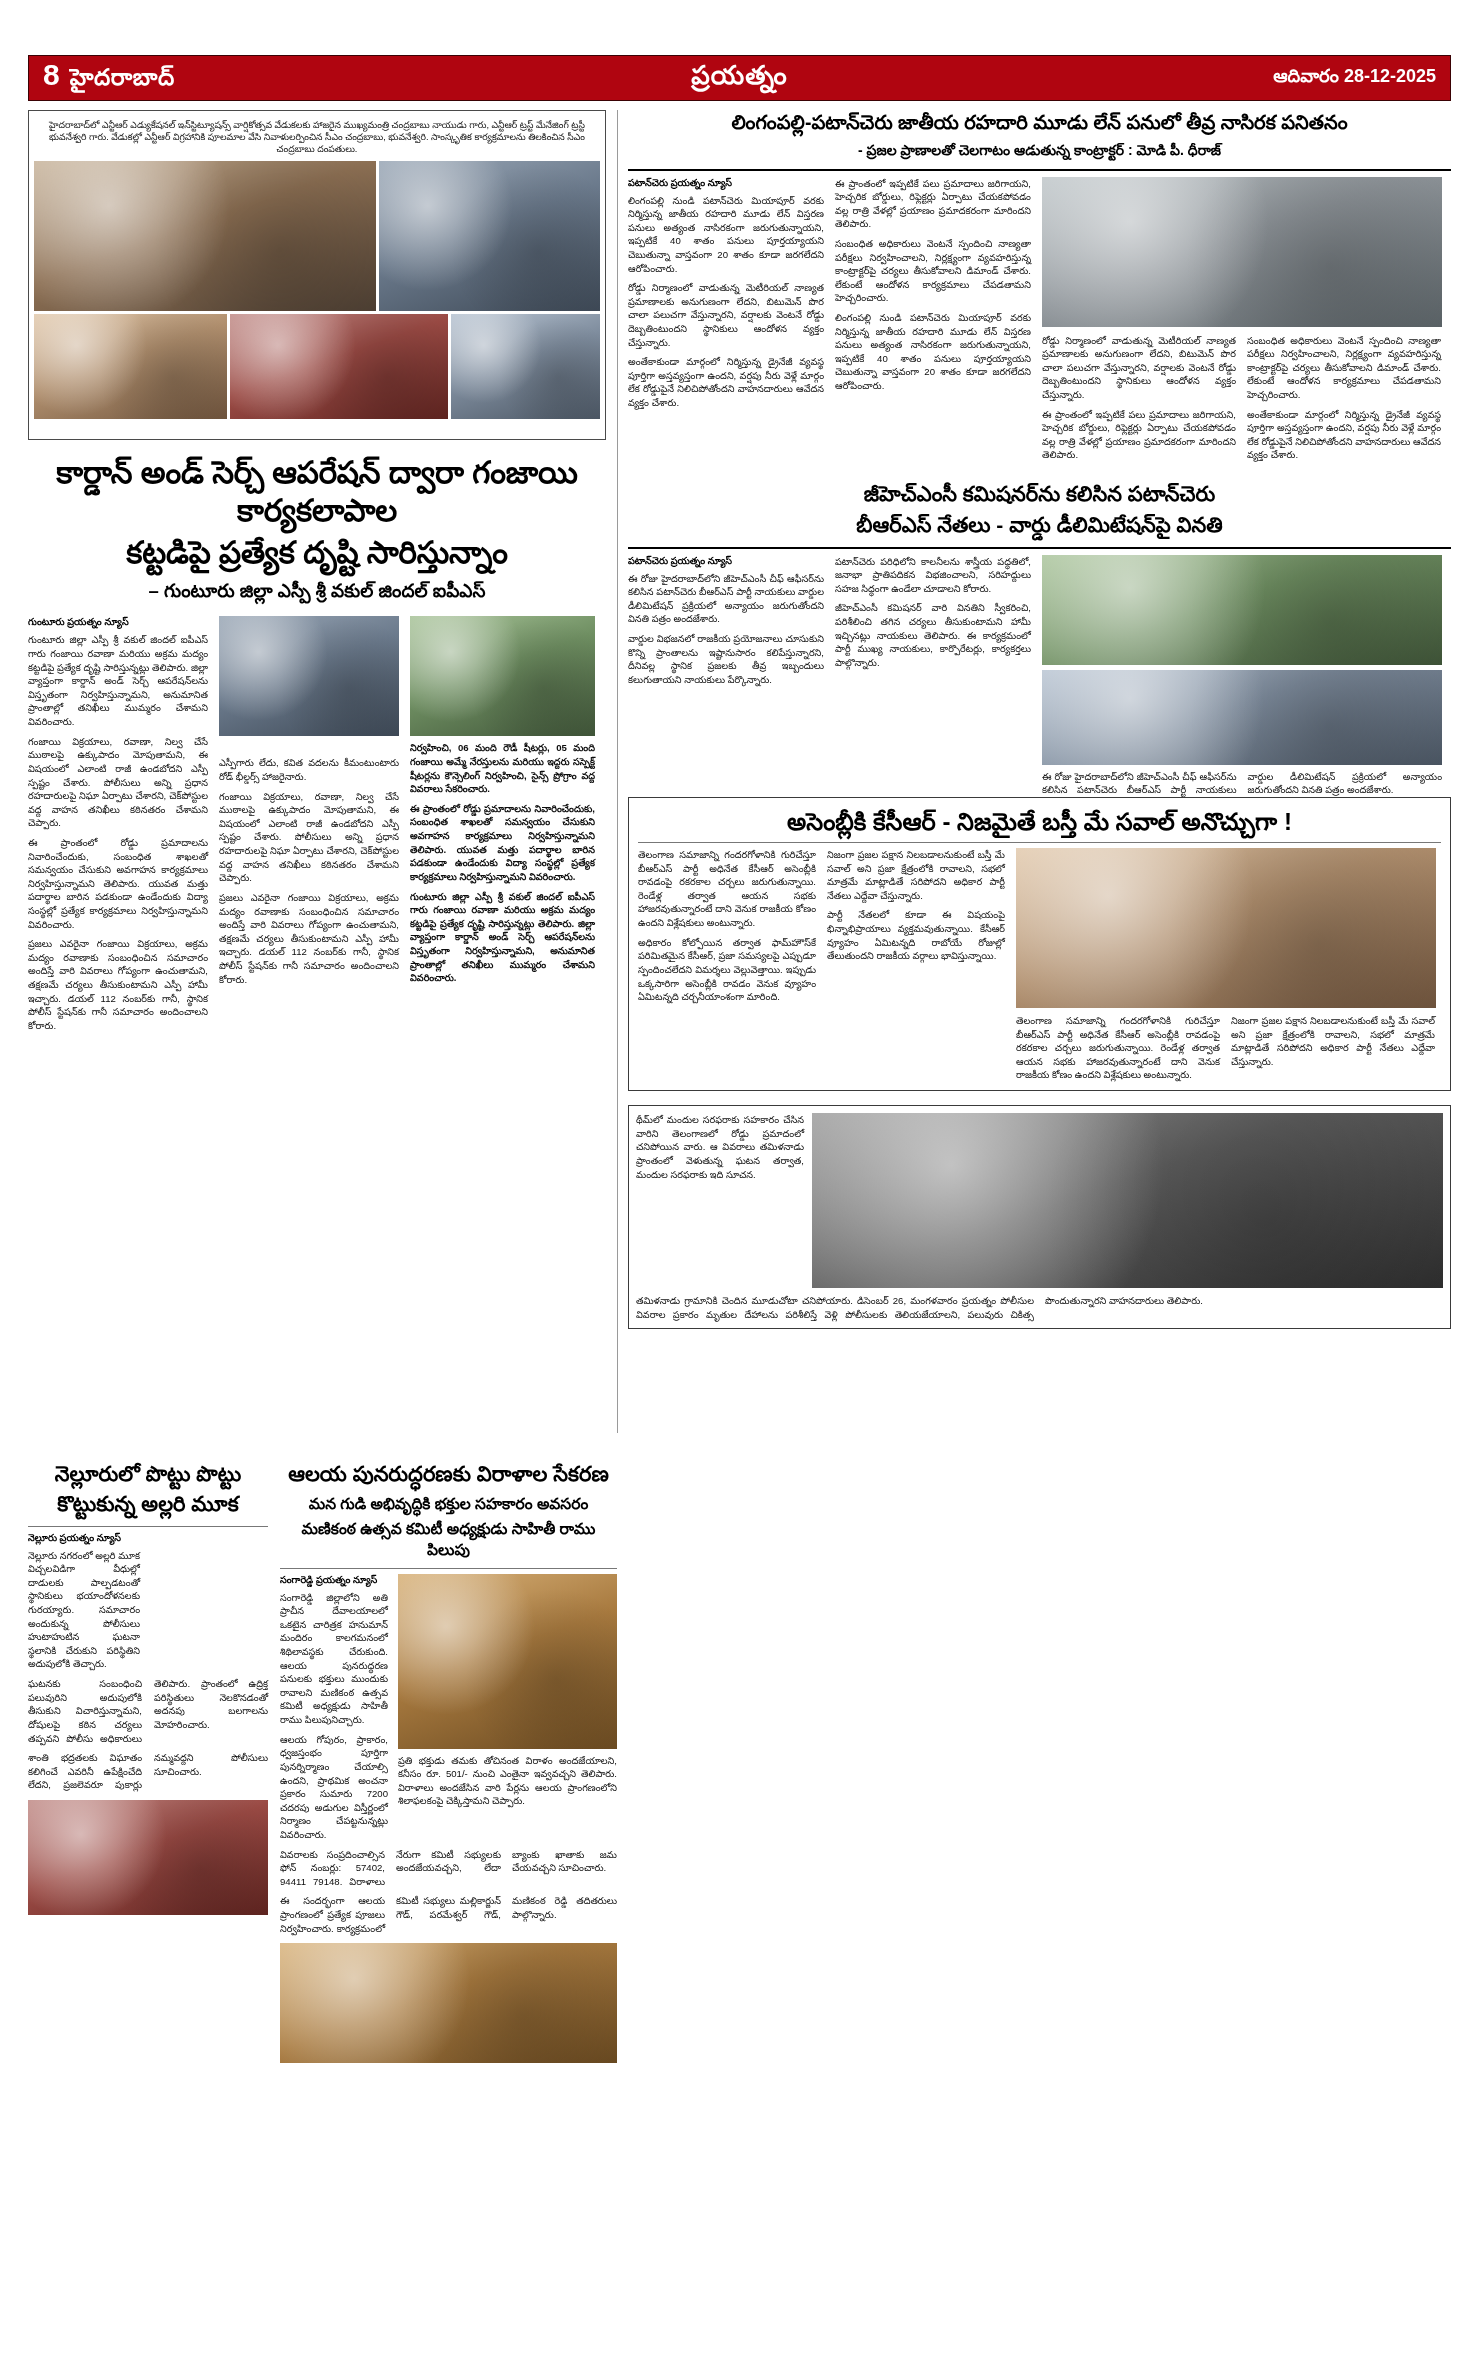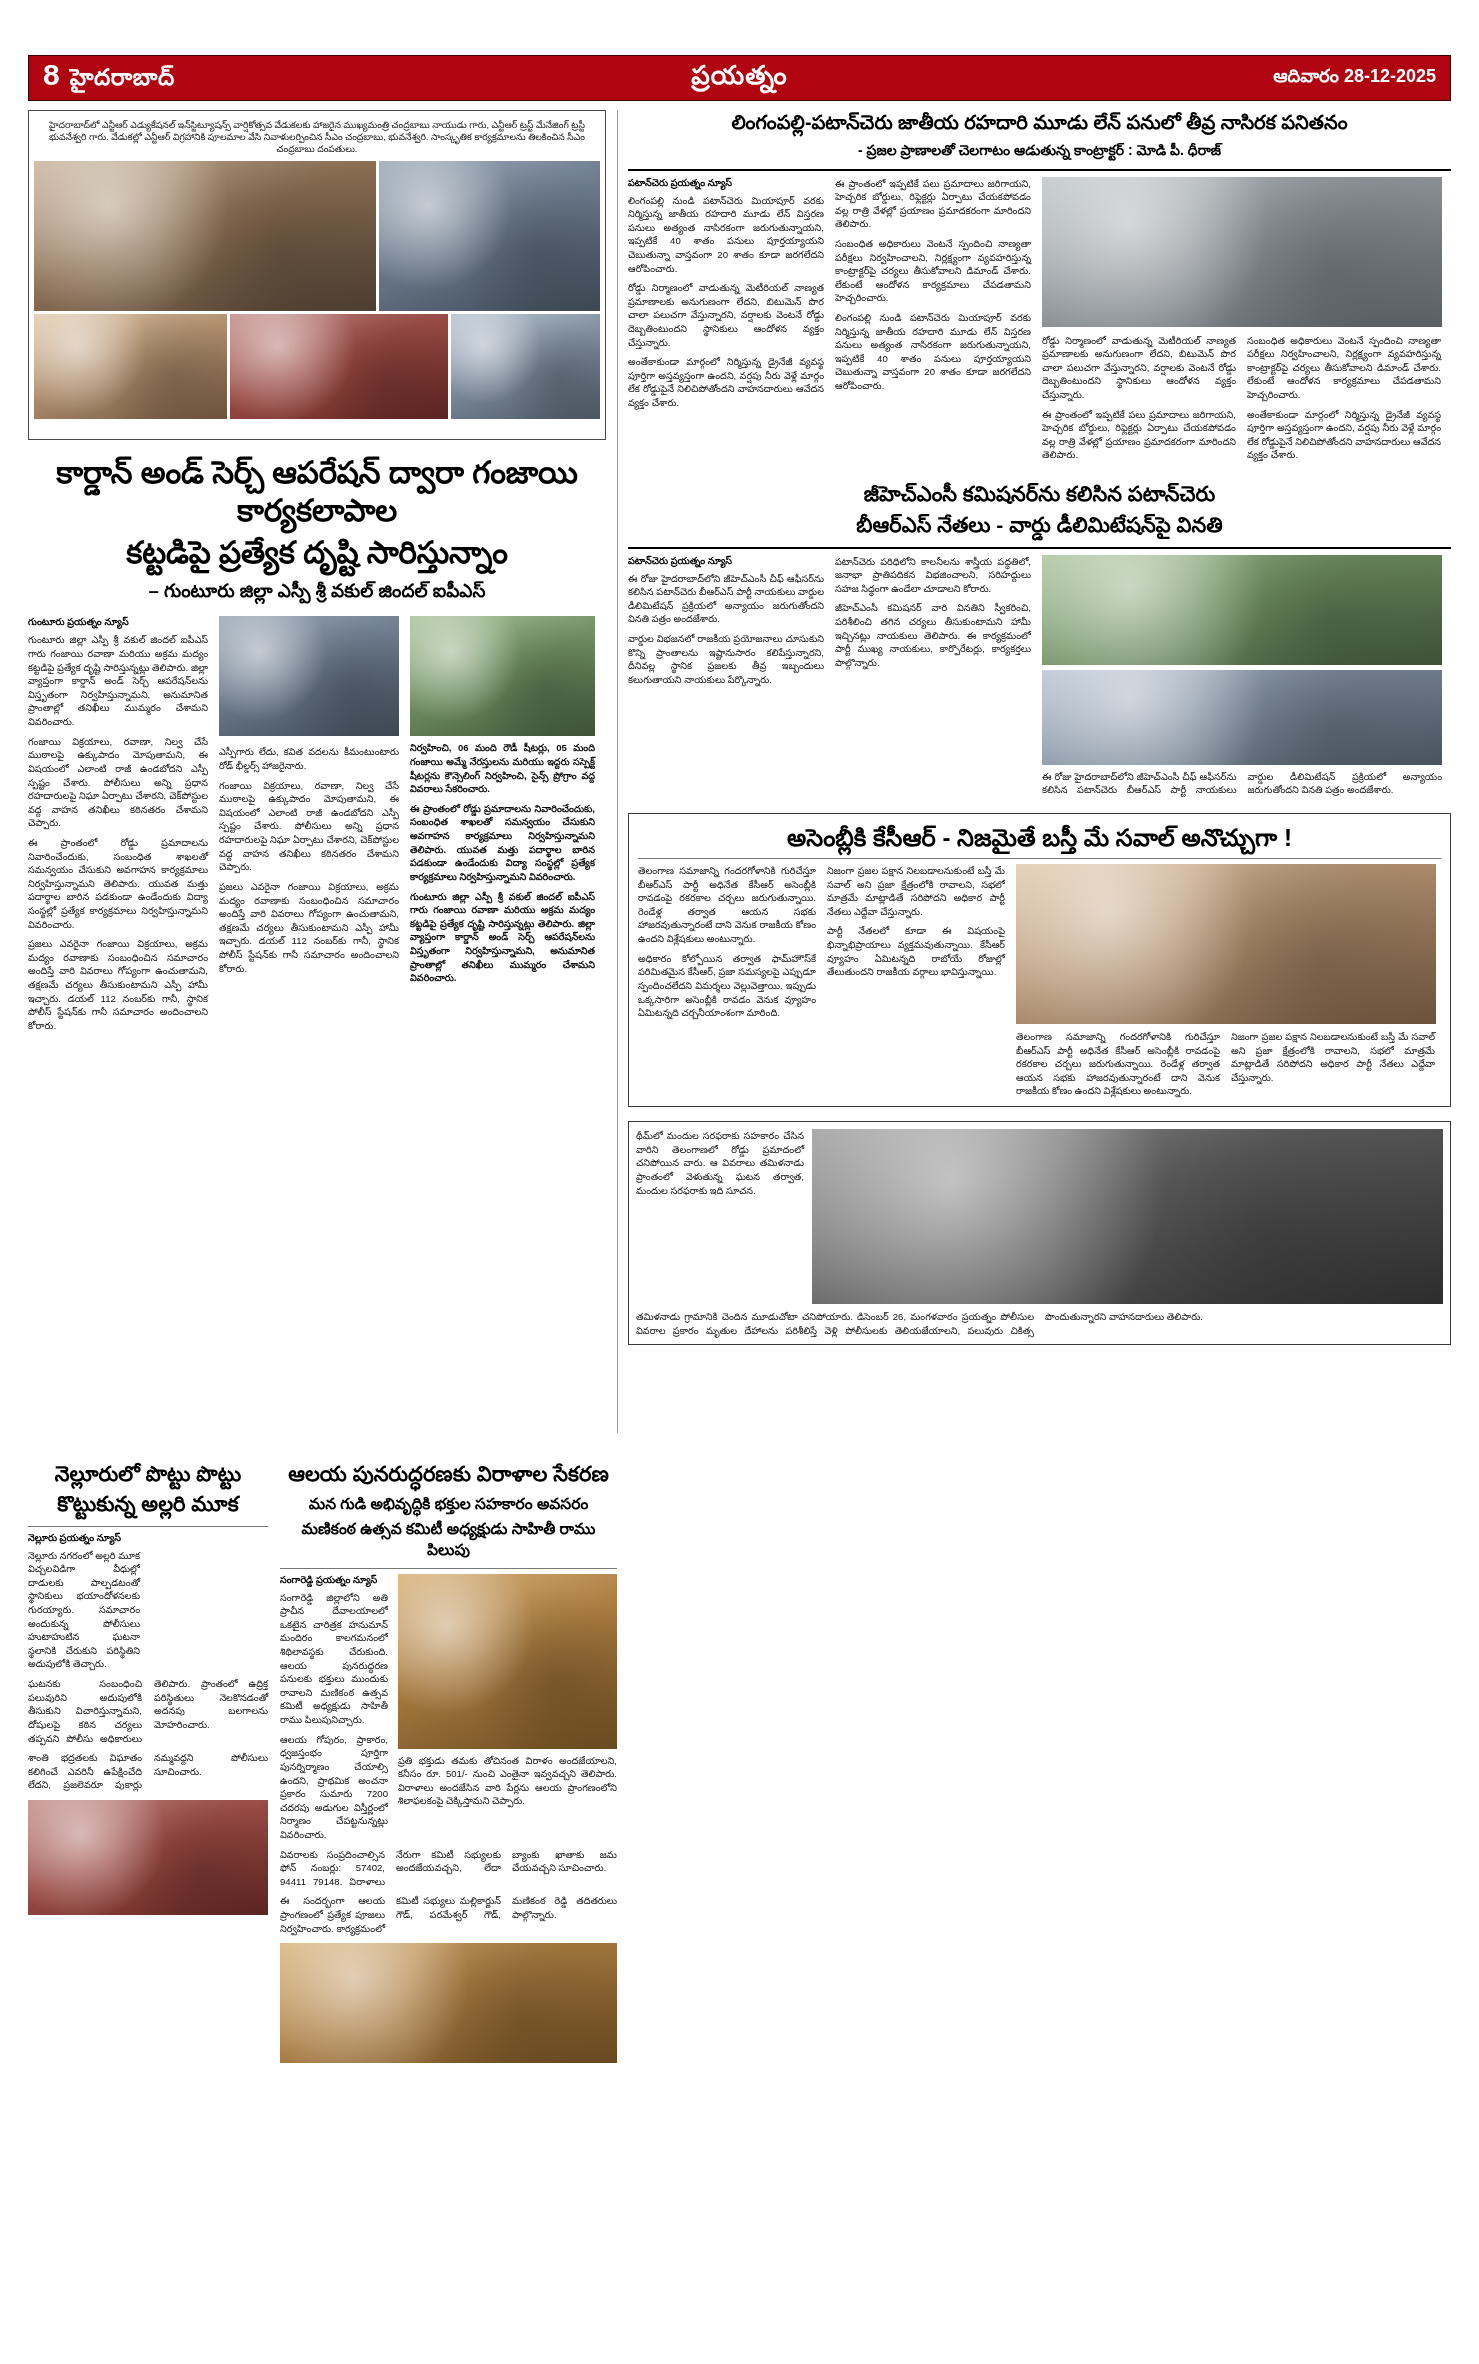--- a/index.html
+++ b/index.html
@@ -137,21 +137,21 @@
     <div style="margin-top:10px; display:flex; gap:11px;">
       <div style="width:180px;">
         <div class="byline">గుంటూరు    ప్రయత్నం న్యూస్</div>
         <div class="body-col">గుంటూరు జిల్లా ఎస్పీ శ్రీ వకుల్ జిందల్ ఐపీఎస్ గారు గంజాయి రవాణా మరియు అక్రమ మద్యం కట్టడిపై ప్రత్యేక దృష్టి సారిస్తున్నట్లు తెలిపారు. జిల్లా వ్యాప్తంగా కార్డాన్ అండ్ సెర్చ్ ఆపరేషన్‌లను విస్తృతంగా నిర్వహిస్తున్నామని, అనుమానిత ప్రాంతాల్లో తనిఖీలు ముమ్మరం చేశామని వివరించారు.</div>
         <div class="body-col" style="margin-top:6px;">గంజాయి విక్రయాలు, రవాణా, నిల్వ చేసే ముఠాలపై ఉక్కుపాదం మోపుతామని, ఈ విషయంలో ఎలాంటి రాజీ ఉండబోదని ఎస్పీ స్పష్టం చేశారు. పోలీసులు అన్ని ప్రధాన రహదారులపై నిఘా ఏర్పాటు చేశారని, చెక్‌పోస్టుల వద్ద వాహన తనిఖీలు కఠినతరం చేశామని చెప్పారు.</div>
         <div class="body-col" style="margin-top:6px;">ఈ ప్రాంతంలో రోడ్డు ప్రమాదాలను నివారించేందుకు, సంబంధిత శాఖలతో సమన్వయం చేసుకుని అవగాహన కార్యక్రమాలు నిర్వహిస్తున్నామని తెలిపారు. యువత మత్తు పదార్థాల బారిన పడకుండా ఉండేందుకు విద్యా సంస్థల్లో ప్రత్యేక కార్యక్రమాలు నిర్వహిస్తున్నామని వివరించారు.</div>
         <div class="body-col" style="margin-top:6px;">ప్రజలు ఎవరైనా గంజాయి విక్రయాలు, అక్రమ మద్యం రవాణాకు సంబంధించిన సమాచారం అందిస్తే వారి వివరాలు గోప్యంగా ఉంచుతామని, తక్షణమే చర్యలు తీసుకుంటామని ఎస్పీ హామీ ఇచ్చారు. డయల్ 112 నంబర్‌కు గానీ, స్థానిక పోలీస్ స్టేషన్‌కు గానీ సమాచారం అందించాలని కోరారు.</div>
       </div>
       <div style="width:180px;">
         <div class="photo ph-crowd" style="height:120px;"></div>
-        <div class="body-col" style="margin-top:9px;">ఎస్పీగారు లేదు, కవిత వదలను కీమంటుంటారు రోడ్ భీల్డర్స్ హాజరైనారు.</div>
+        <div class="body-col" style="margin-top:20px;">ఎస్పీగారు లేదు, కవిత వదలను కీమంటుంటారు రోడ్ భీల్డర్స్ హాజరైనారు.</div>
         <div class="body-col" style="margin-top:6px;">గంజాయి విక్రయాలు, రవాణా, నిల్వ చేసే ముఠాలపై ఉక్కుపాదం మోపుతామని, ఈ విషయంలో ఎలాంటి రాజీ ఉండబోదని ఎస్పీ స్పష్టం చేశారు. పోలీసులు అన్ని ప్రధాన రహదారులపై నిఘా ఏర్పాటు చేశారని, చెక్‌పోస్టుల వద్ద వాహన తనిఖీలు కఠినతరం చేశామని చెప్పారు.</div>
         <div class="body-col" style="margin-top:6px;">ప్రజలు ఎవరైనా గంజాయి విక్రయాలు, అక్రమ మద్యం రవాణాకు సంబంధించిన సమాచారం అందిస్తే వారి వివరాలు గోప్యంగా ఉంచుతామని, తక్షణమే చర్యలు తీసుకుంటామని ఎస్పీ హామీ ఇచ్చారు. డయల్ 112 నంబర్‌కు గానీ, స్థానిక పోలీస్ స్టేషన్‌కు గానీ సమాచారం అందించాలని కోరారు.</div>
       </div>
       <div style="width:185px;font-weight:bold;">
         <div class="photo ph-green" style="height:120px;"></div>
         <div class="body-col" style="margin-top:5px;">నిర్వహించి, 06 మంది రౌడీ షీటర్లు, 05 మంది గంజాయి అమ్మే నేరస్తులను మరియు ఇద్దరు సస్పెక్ట్ షీటర్లను కౌన్సెలింగ్ నిర్వహించి, సైన్స్ ప్రోగ్రాం వద్ద వివరాలు సేకరించారు.</div>
         <div class="body-col" style="margin-top:6px;">ఈ ప్రాంతంలో రోడ్డు ప్రమాదాలను నివారించేందుకు, సంబంధిత శాఖలతో సమన్వయం చేసుకుని అవగాహన కార్యక్రమాలు నిర్వహిస్తున్నామని తెలిపారు. యువత మత్తు పదార్థాల బారిన పడకుండా ఉండేందుకు విద్యా సంస్థల్లో ప్రత్యేక కార్యక్రమాలు నిర్వహిస్తున్నామని వివరించారు.</div>
         <div class="body-col" style="margin-top:6px;">గుంటూరు జిల్లా ఎస్పీ శ్రీ వకుల్ జిందల్ ఐపీఎస్ గారు గంజాయి రవాణా మరియు అక్రమ మద్యం కట్టడిపై ప్రత్యేక దృష్టి సారిస్తున్నట్లు తెలిపారు. జిల్లా వ్యాప్తంగా కార్డాన్ అండ్ సెర్చ్ ఆపరేషన్‌లను విస్తృతంగా నిర్వహిస్తున్నామని, అనుమానిత ప్రాంతాల్లో తనిఖీలు ముమ్మరం చేశామని వివరించారు.</div>
       </div>
     </div>
@@ -208,21 +208,21 @@
         <div class="body-col">పటాన్‌చెరు పరిధిలోని కాలనీలను శాస్త్రీయ పద్ధతిలో, జనాభా ప్రాతిపదికన విభజించాలని, సరిహద్దులు సహజ సిద్ధంగా ఉండేలా చూడాలని కోరారు.</div>
         <div class="body-col" style="margin-top:6px;">జీహెచ్ఎంసీ కమిషనర్ వారి వినతిని స్వీకరించి, పరిశీలించి తగిన చర్యలు తీసుకుంటామని హామీ ఇచ్చినట్లు నాయకులు తెలిపారు. ఈ కార్యక్రమంలో పార్టీ ముఖ్య నాయకులు, కార్పొరేటర్లు, కార్యకర్తలు పాల్గొన్నారు.</div>
       </div>
       <div style="width:400px;">
         <div class="photo ph-green" style="height:110px;"></div>
         <div class="photo ph-office" style="height:95px; margin-top:5px;"></div>
         <div class="body-col" style="margin-top:5px; column-count:2; column-gap:11px;">ఈ రోజు హైదరాబాద్‌లోని జీహెచ్ఎంసీ చీఫ్ ఆఫీసర్‌ను కలిసిన పటాన్‌చెరు బీఆర్ఎస్ పార్టీ నాయకులు వార్డుల డీలిమిటేషన్ ప్రక్రియలో అన్యాయం జరుగుతోందని వినతి పత్రం అందజేశారు.</div>
       </div>
     </div>
 
-    <div class="frame" style="margin-top:16px; padding:8px 9px;">
+    <div class="frame" style="margin-top:0; padding:8px 9px;">
       <div class="hl-box">అసెంబ్లీకి కేసీఆర్ - నిజమైతే బస్తీ మే సవాల్ అనొచ్చుగా !</div>
       <div class="rule-thin"></div>
       <div style="display:flex; gap:11px; margin-top:4px;">
         <div style="width:178px;">
           <div class="body-col">తెలంగాణ సమాజాన్ని గందరగోళానికి గురిచేస్తూ బీఆర్ఎస్ పార్టీ అధినేత కేసీఆర్ అసెంబ్లీకి రావడంపై రకరకాల చర్చలు జరుగుతున్నాయి. రెండేళ్ల తర్వాత ఆయన సభకు హాజరవుతున్నారంటే దాని వెనుక రాజకీయ కోణం ఉందని విశ్లేషకులు అంటున్నారు.</div>
           <div class="body-col" style="margin-top:6px;">అధికారం కోల్పోయిన తర్వాత ఫామ్‌హౌస్‌కే పరిమితమైన కేసీఆర్, ప్రజా సమస్యలపై ఎప్పుడూ స్పందించలేదని విమర్శలు వెల్లువెత్తాయి. ఇప్పుడు ఒక్కసారిగా అసెంబ్లీకి రావడం వెనుక వ్యూహం ఏమిటన్నది చర్చనీయాంశంగా మారింది.</div>
         </div>
         <div style="width:178px;">
           <div class="body-col">నిజంగా ప్రజల పక్షాన నిలబడాలనుకుంటే బస్తీ మే సవాల్ అని ప్రజా క్షేత్రంలోకి రావాలని, సభలో మాత్రమే మాట్లాడితే సరిపోదని అధికార పార్టీ నేతలు ఎద్దేవా చేస్తున్నారు.</div>
           <div class="body-col" style="margin-top:6px;">పార్టీ నేతలలో కూడా ఈ విషయంపై భిన్నాభిప్రాయాలు వ్యక్తమవుతున్నాయి. కేసీఆర్ వ్యూహం ఏమిటన్నది రాబోయే రోజుల్లో తేలుతుందని రాజకీయ వర్గాలు భావిస్తున్నాయి.</div>

